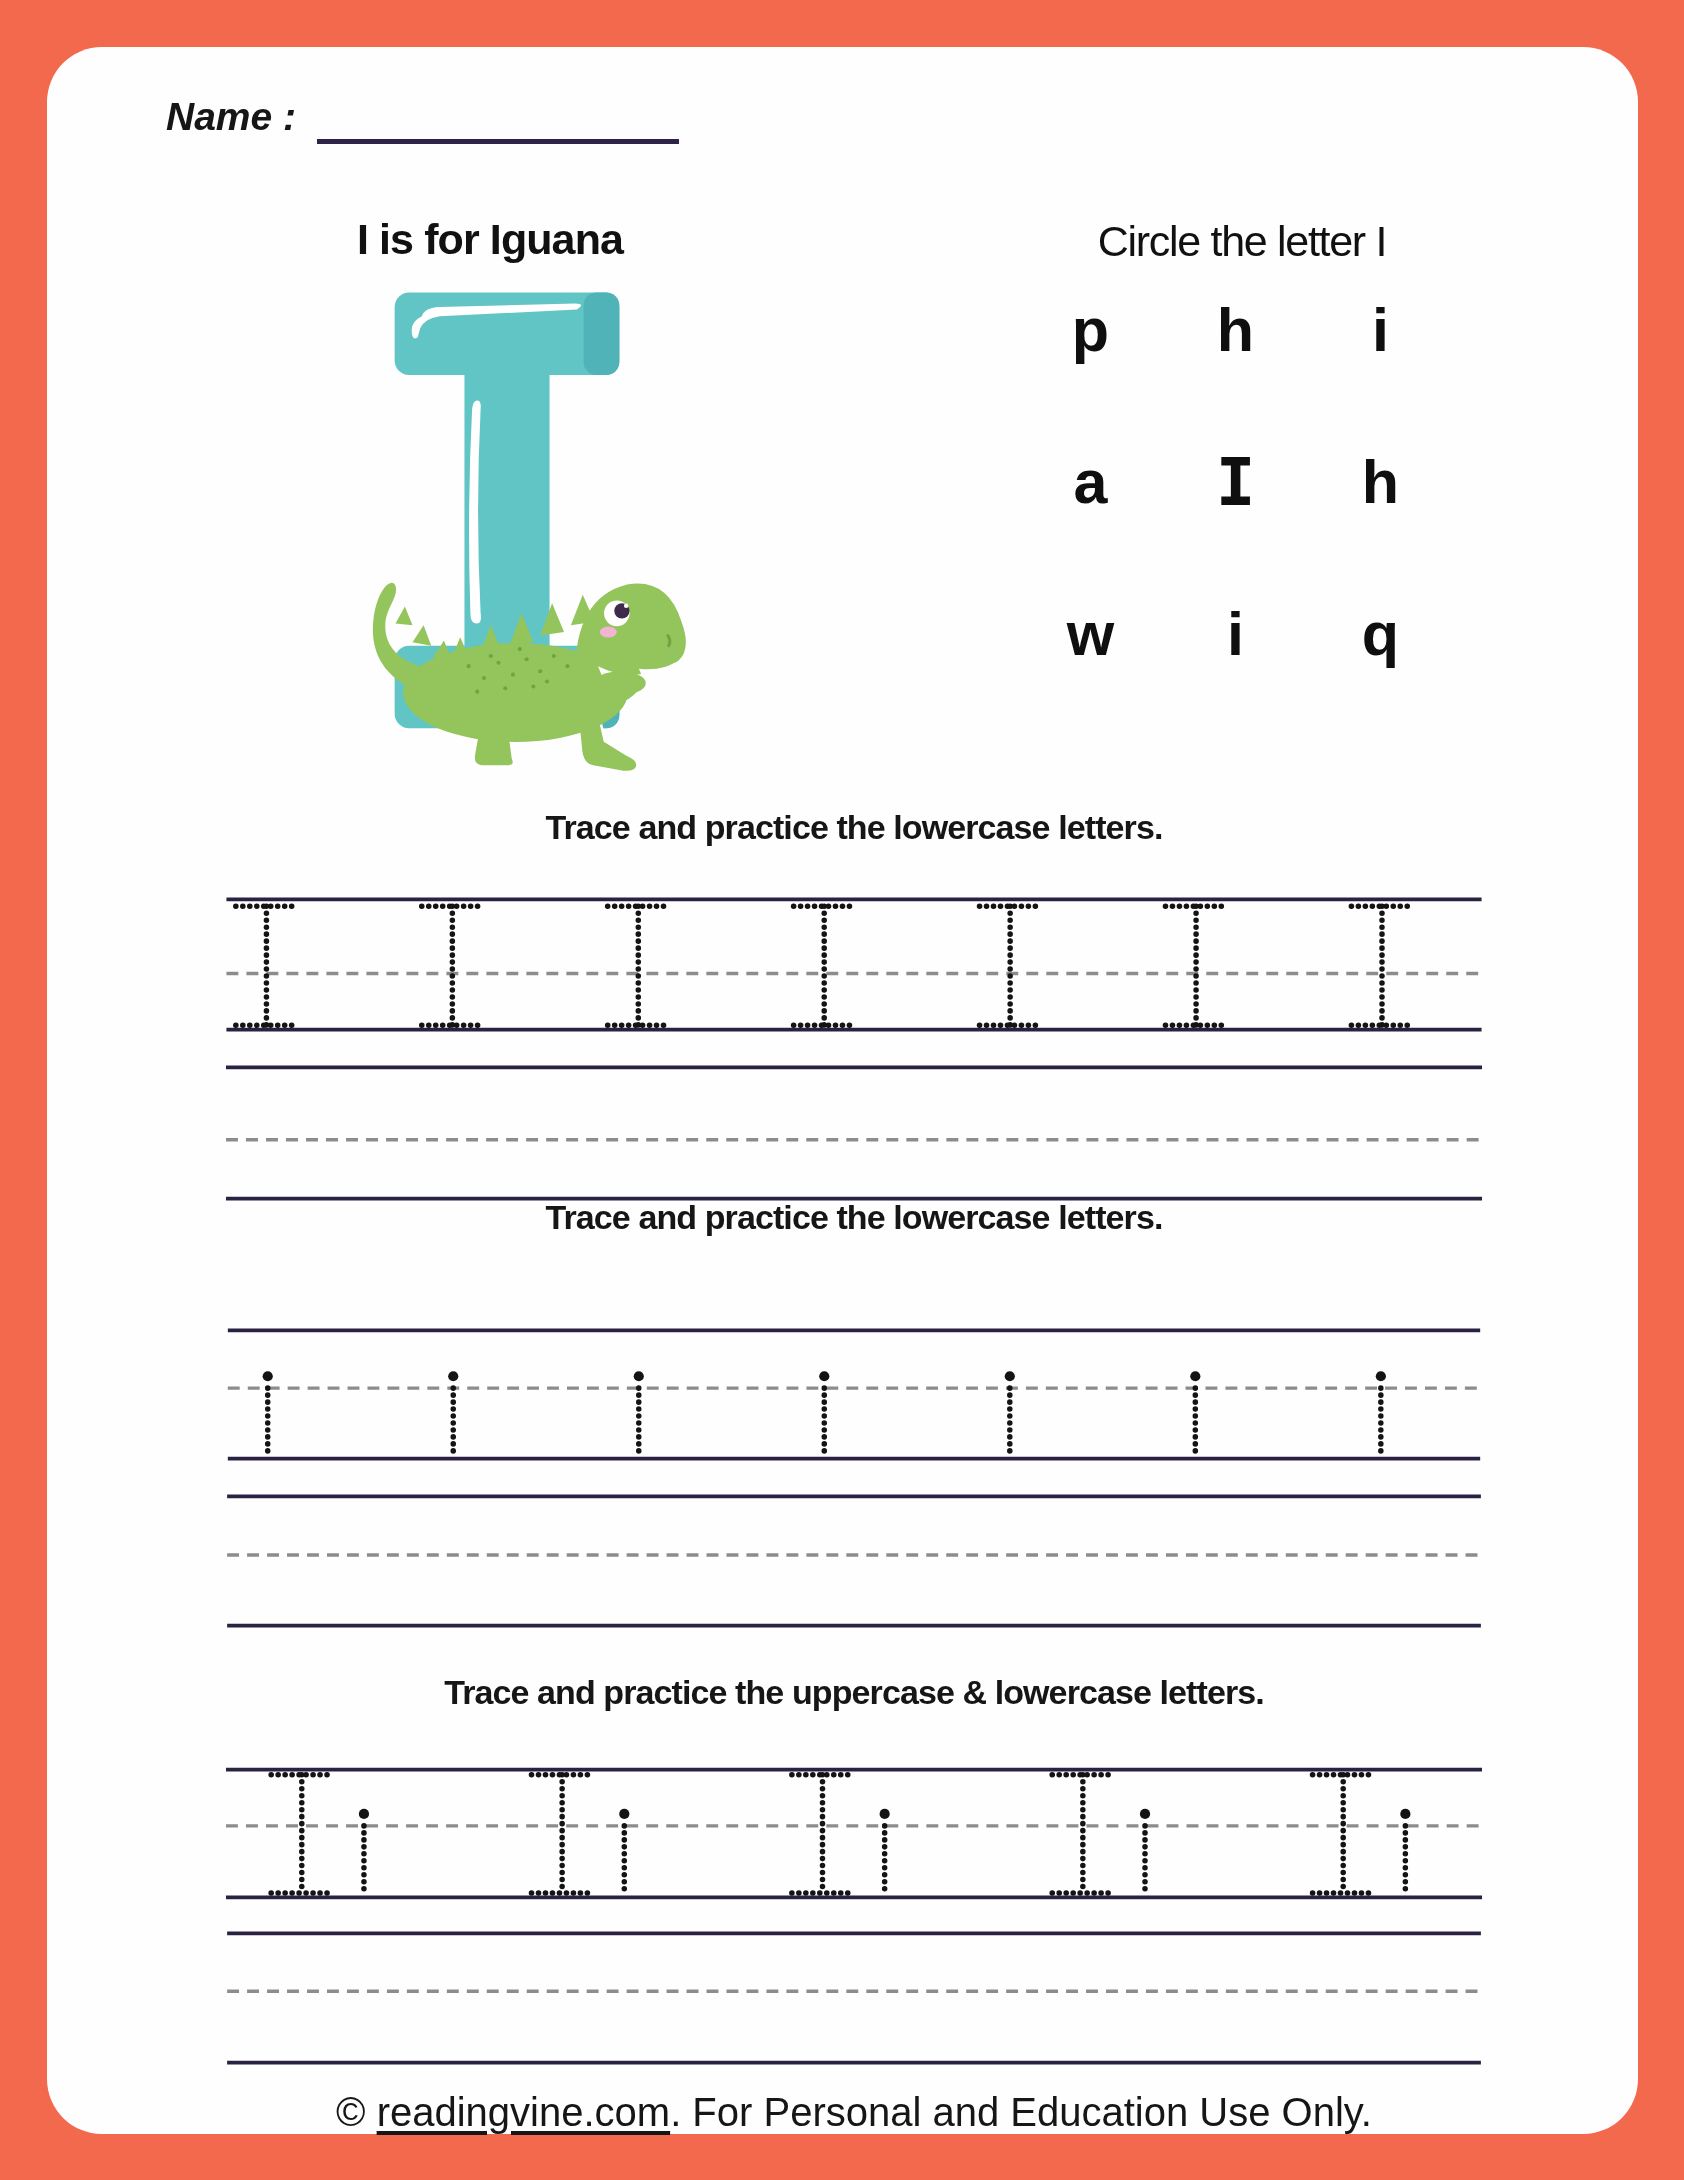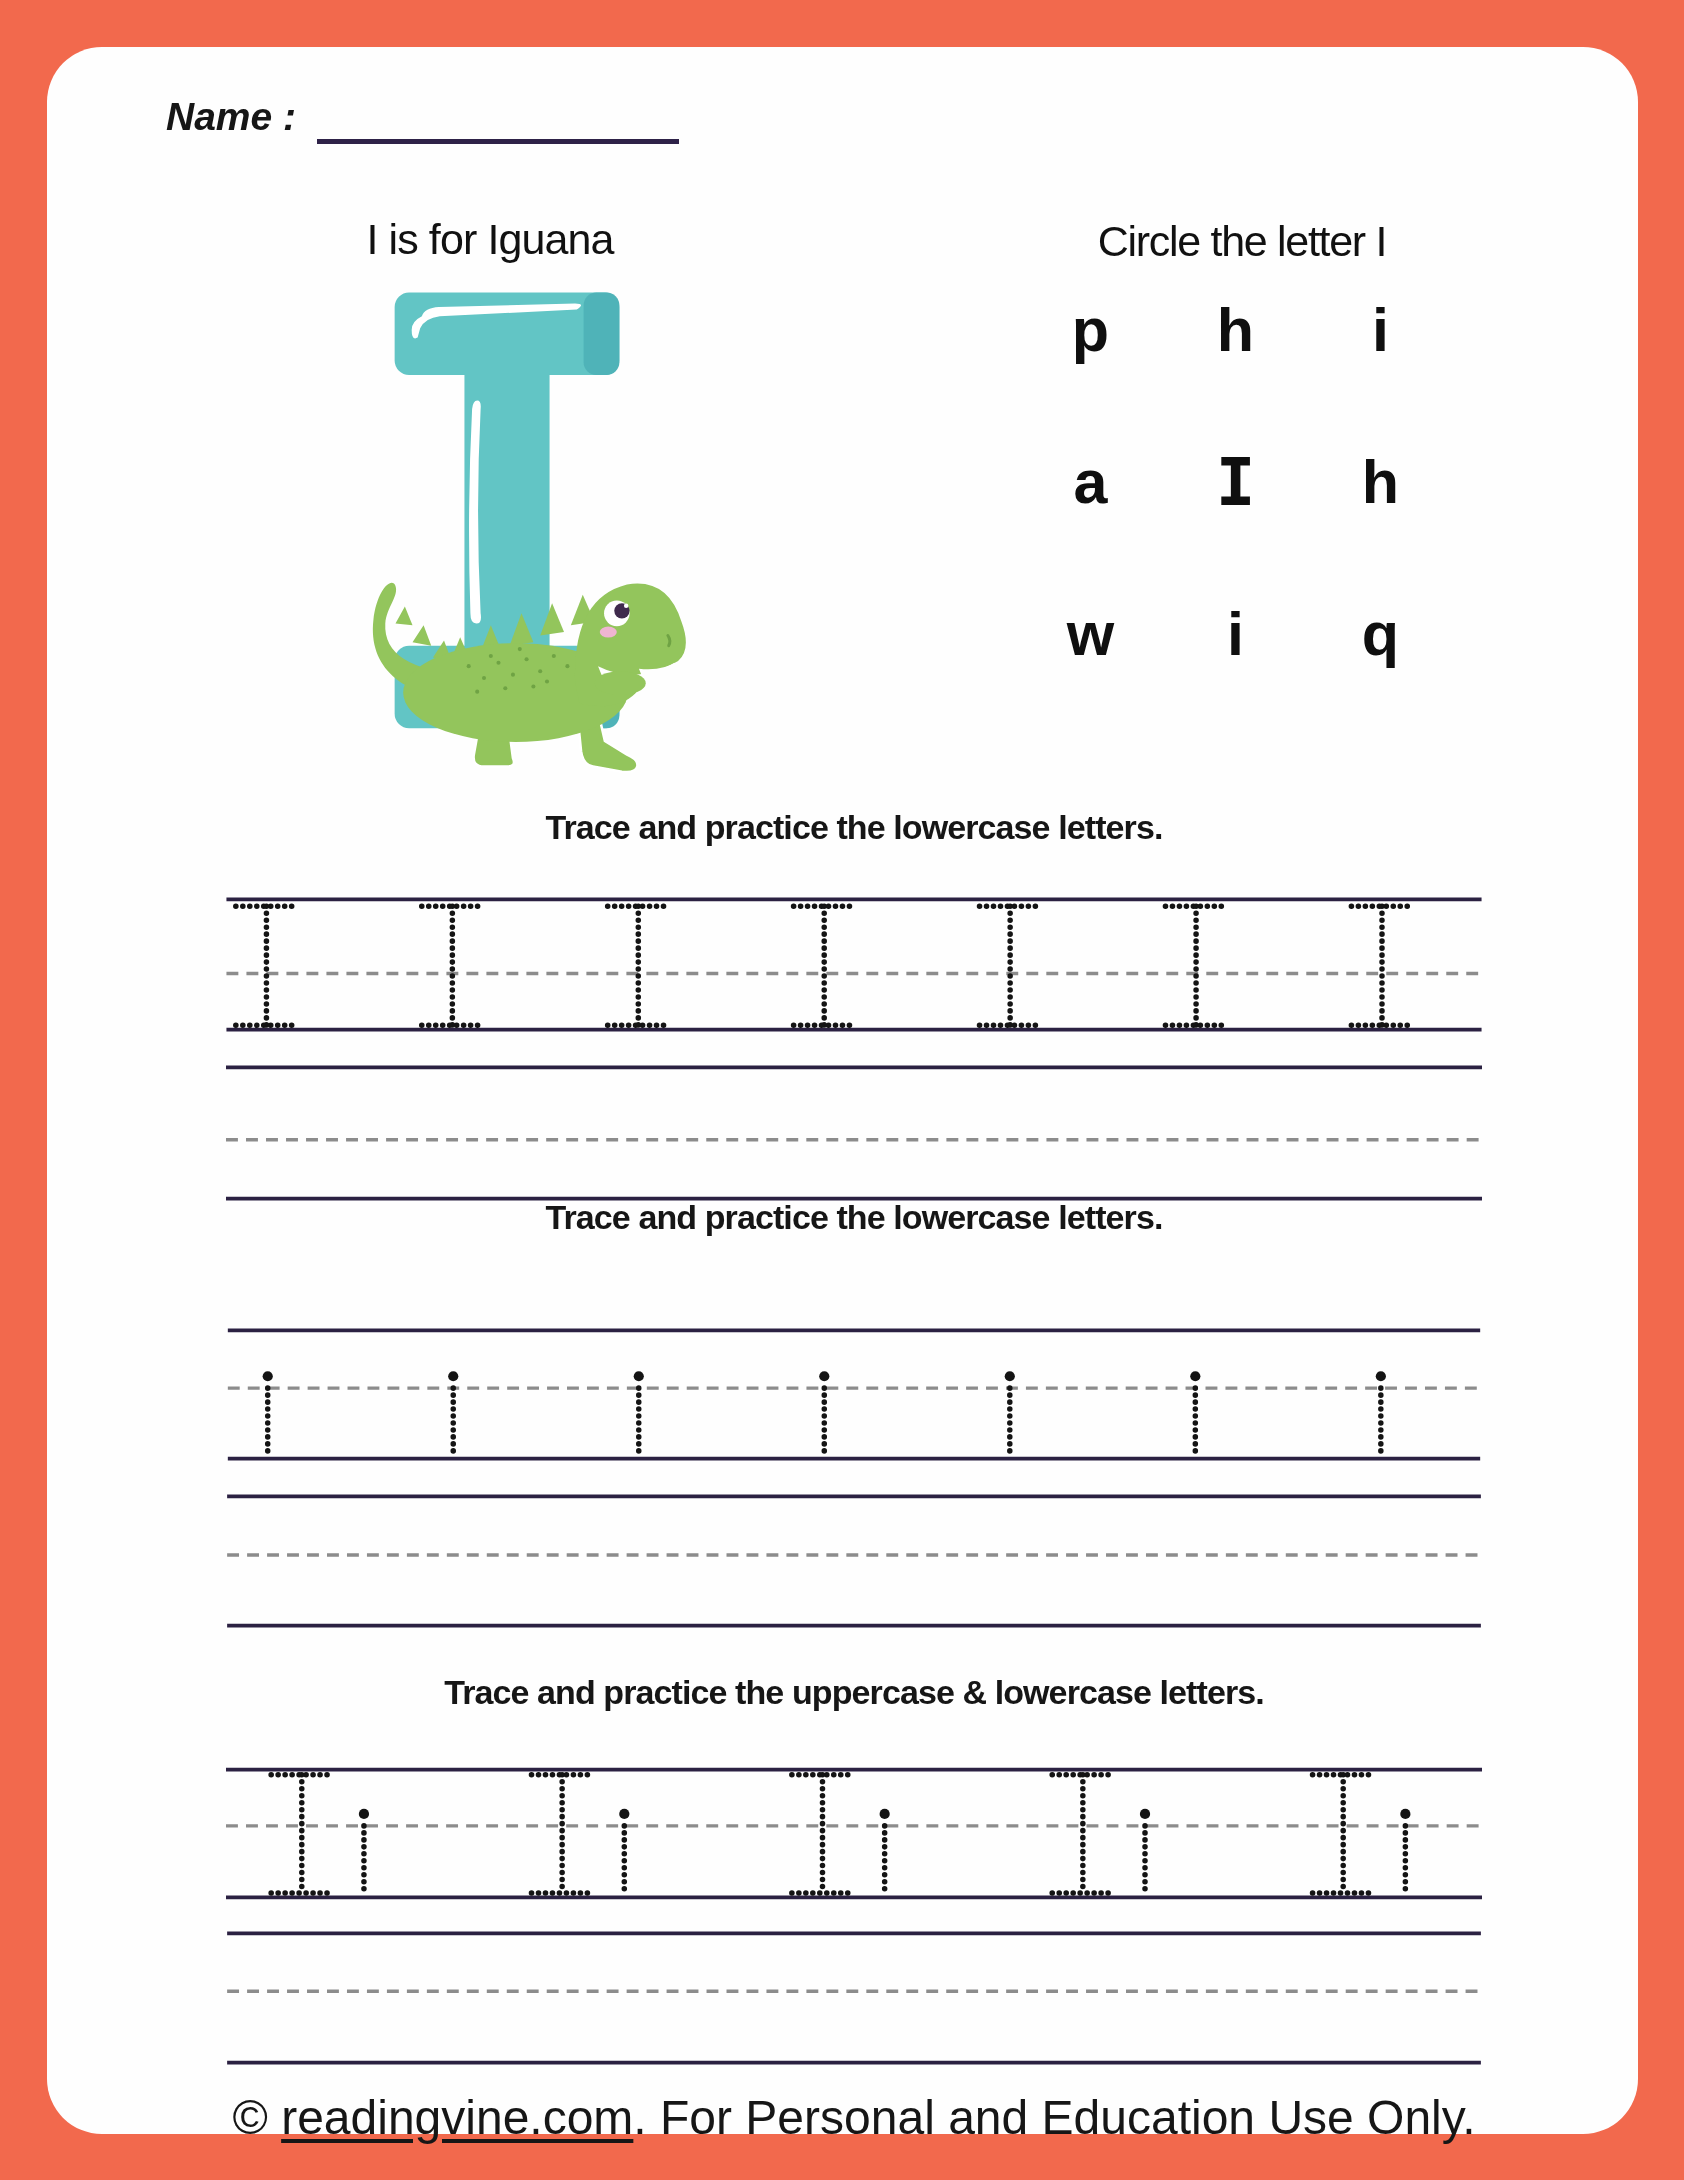--- a/index.html
+++ b/index.html
@@ -26,36 +26,36 @@
   }
   .page{
     position:absolute;
     left:47px;top:47px;right:47px;bottom:47px;
     background:#FEFEFE;
     border-radius:55px;
   }
   .abs{position:absolute;}
   .name-row{left:166px;top:95px;font-size:39px;font-weight:700;color:#161616;font-style:italic;}
   .name-line{left:317px;top:139px;width:362px;height:0;border-bottom:5.1px solid #2E2248;}
-  .hero-title{left:324px;top:215px;width:332px;text-align:center;font-size:43px;font-weight:400;letter-spacing:-0.9px;color:#111;}
+  .hero-title{left:324px;top:215px;width:332px;text-align:center;font-size:43px;font-weight:700;letter-spacing:-0.9px;color:#111;}
   .circle-title{left:1012px;top:217px;width:460px;text-align:center;font-size:43px;font-weight:400;letter-spacing:-1.3px;color:#111;}
   .section-title{left:226px;width:1256px;text-align:center;font-size:34px;font-weight:700;letter-spacing:-0.9px;color:#161616;}
   #title-upper{top:808px;}
   #title-lower{top:1198px;}
   #title-mixed{top:1673px;}
   .letter-grid{
     left:1018px;top:254px;width:434px;height:455px;
     display:grid;grid-template-columns:repeat(3,145px);grid-template-rows:repeat(3,152px);
   }
   .letter-grid .cell{
     display:flex;align-items:center;justify-content:center;
     font-size:61px;font-weight:700;color:#0f0f0f;
   }
   .letter-grid .cell.cap{font-family:"DejaVu Sans Mono", monospace;font-size:66px;}
-  .footer{left:226px;top:2090px;width:1256px;text-align:center;font-size:48px;color:#161616;}
+  .footer{left:226px;top:2090px;width:1256px;text-align:center;font-size:40px;color:#161616;}
   .footer a{color:#161616;text-decoration:underline;text-underline-offset:5.1px;}
   svg{display:block;}
   .fill-teal{fill:var(--teal);}
   .fill-teal-shade{fill:var(--teal-shade);}
   .fill-green{fill:var(--green);}
   .fill-green-dark{fill:var(--green-dark);}
 </style>
 </head>
 <body>
 

